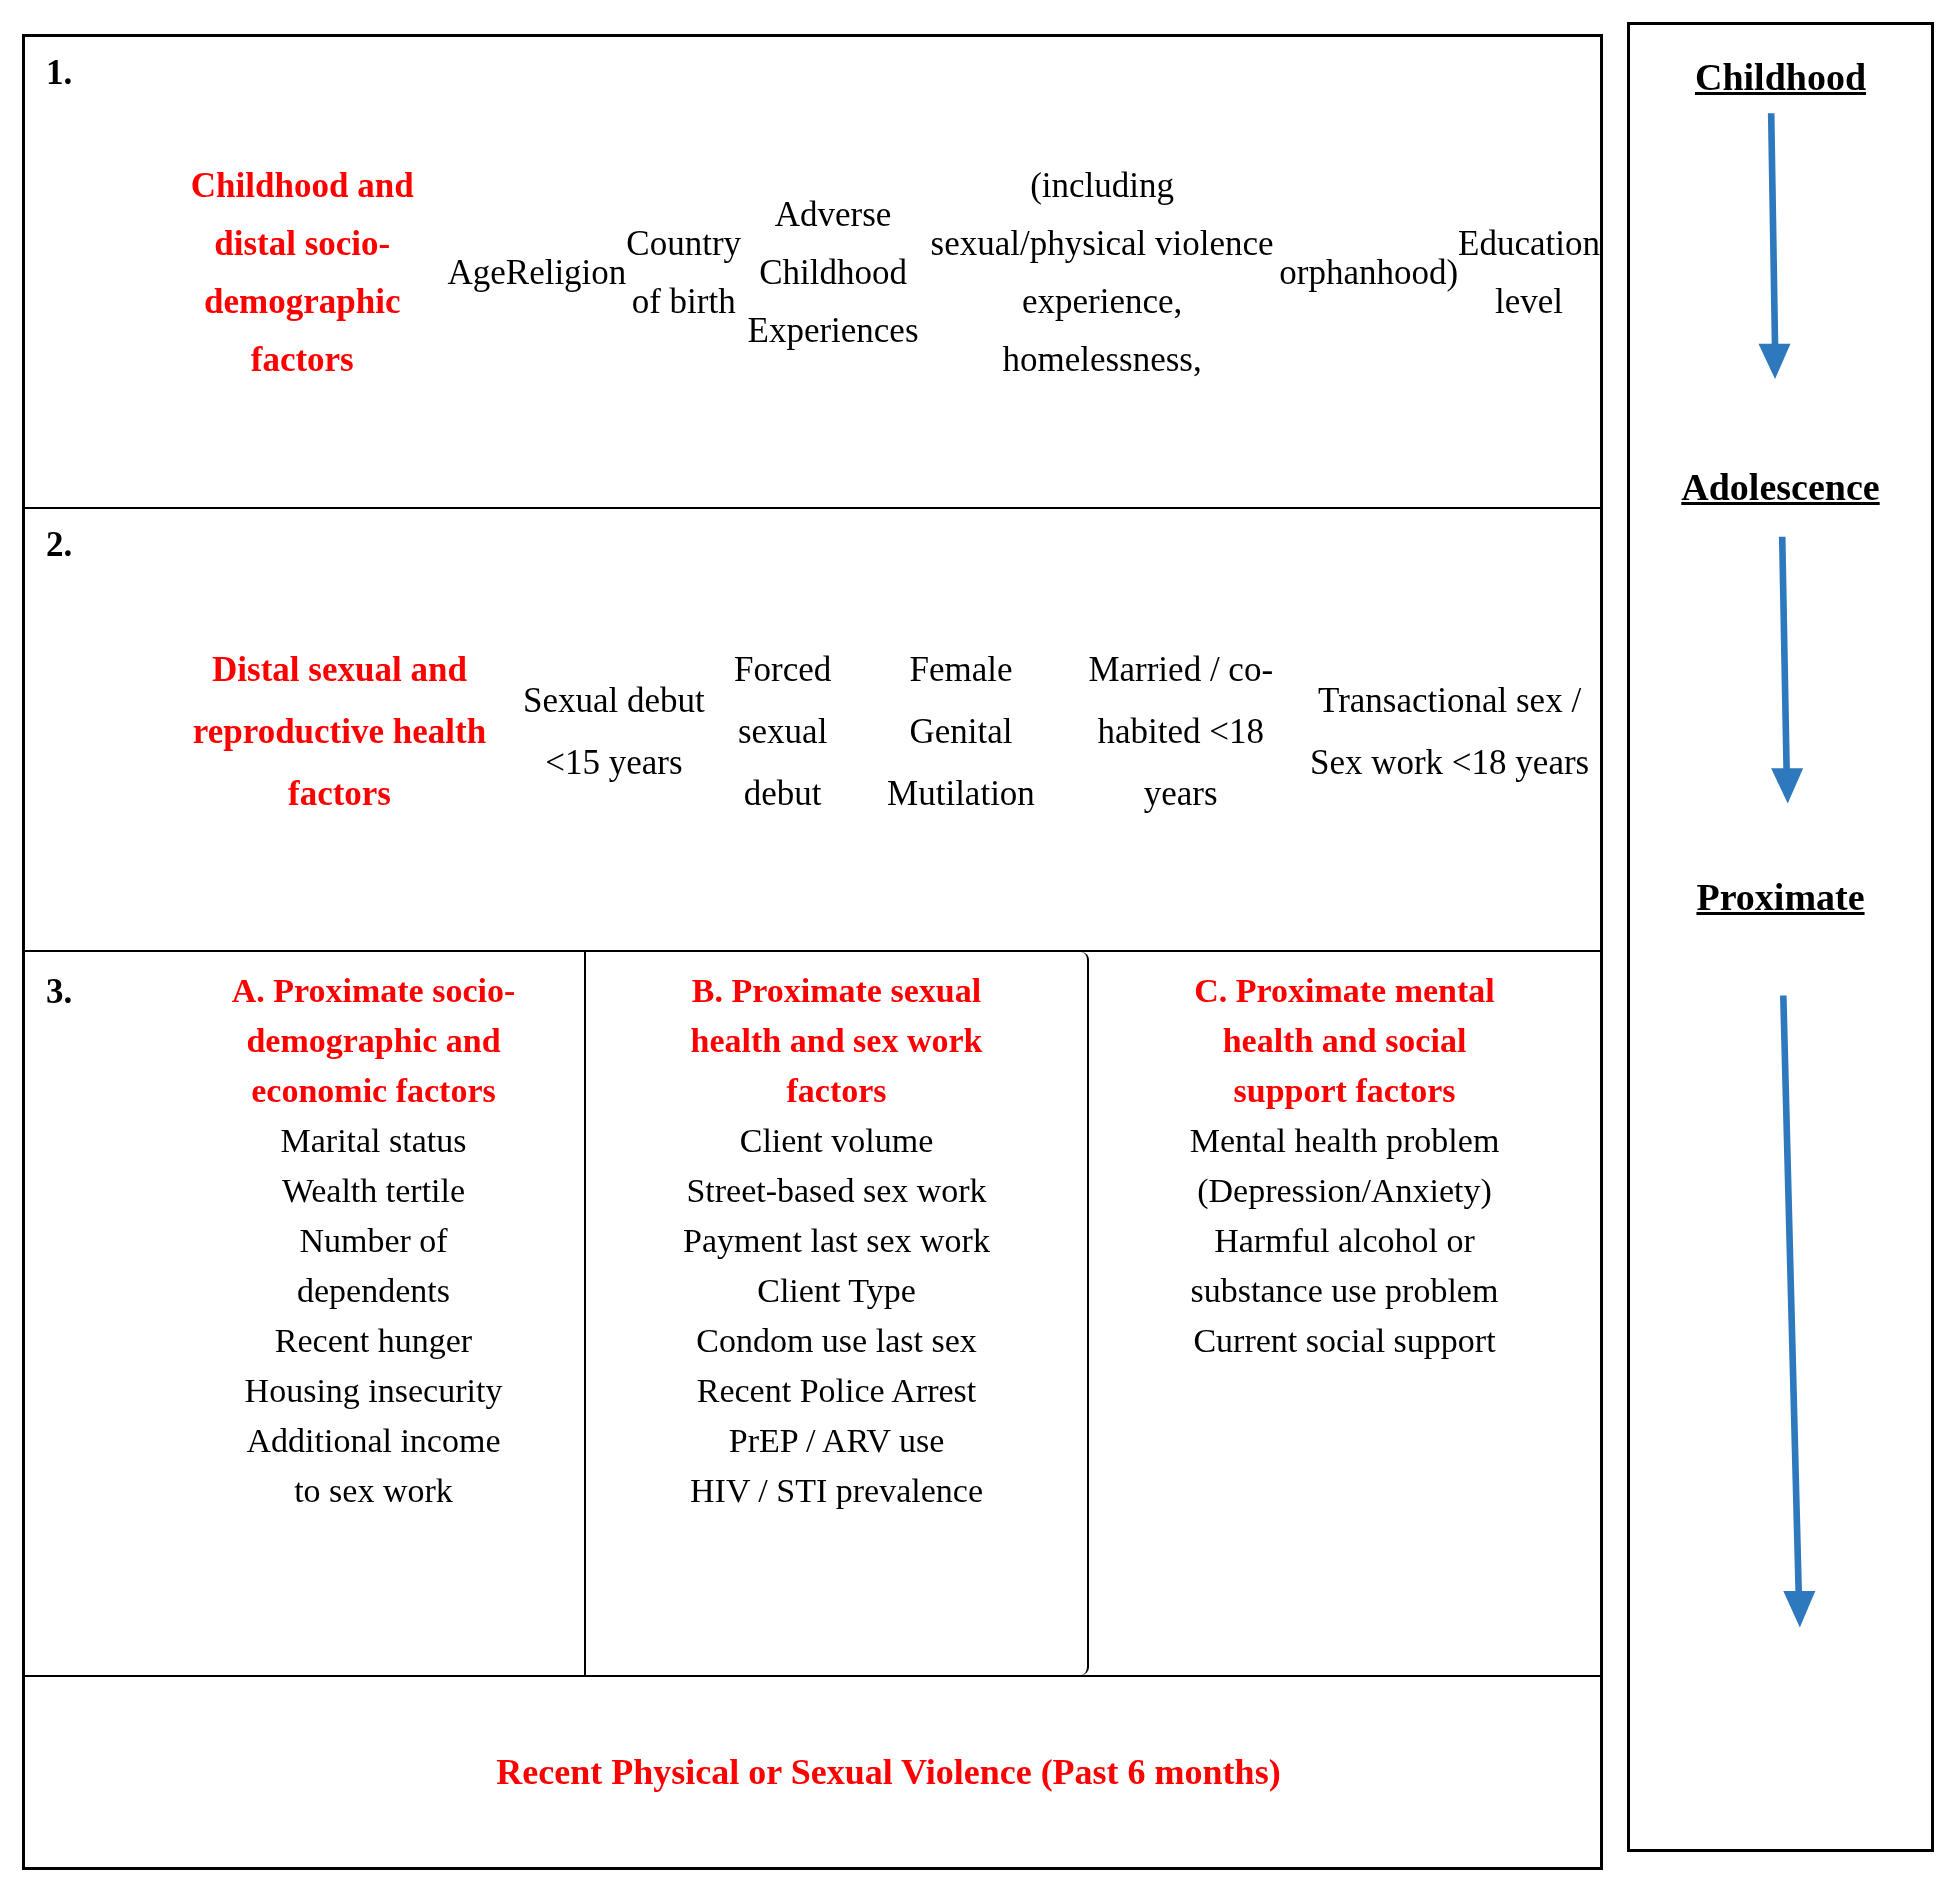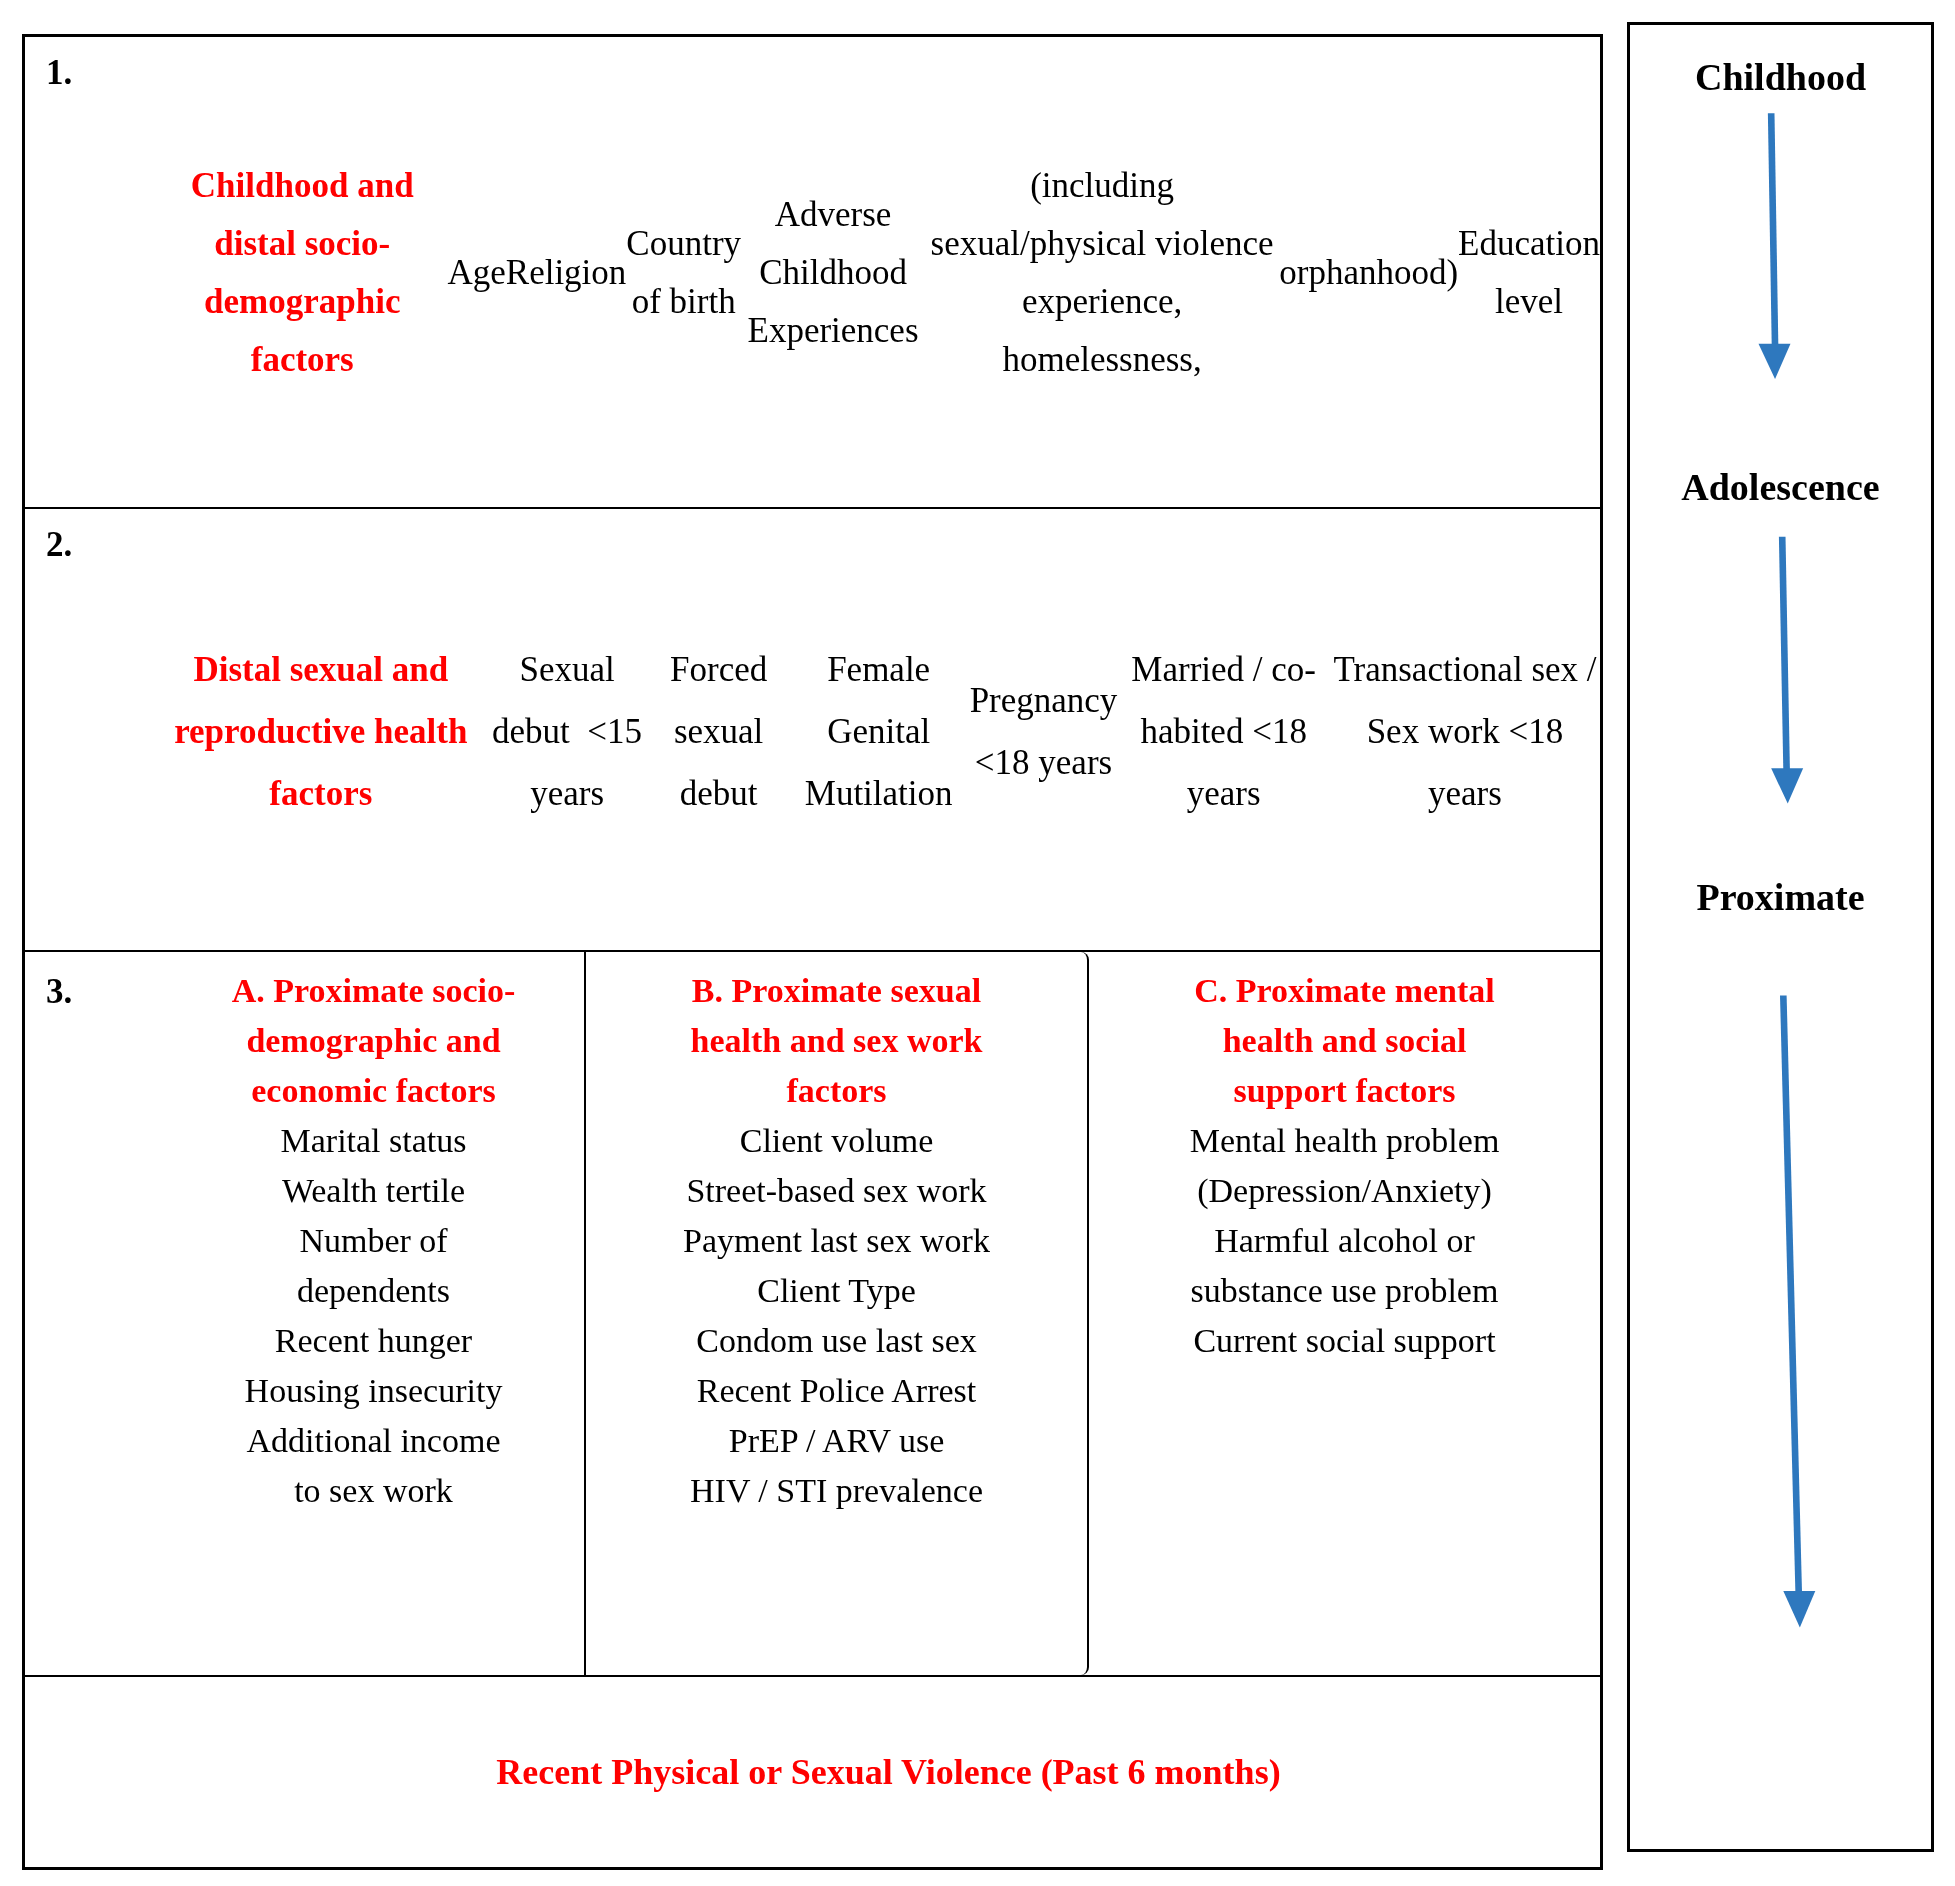--- a/index.html
+++ b/index.html
@@ -51,21 +51,21 @@
   .row4 .row-content{justify-content:center;}
   .violence-title{font-size:36px;font-weight:bold;color:#ff0000;white-space:pre-wrap;}
 
   
   .timeline{
     position:absolute;left:1627px;top:22px;width:307px;height:1830px;
     border:3.3px solid #000;box-sizing:border-box;background:#fff;
   }
   .phase{
     position:absolute;left:0;width:100%;text-align:center;
-    font-size:38px;font-weight:bold;line-height:41px;
+    font-size:38px;font-weight:bold;line-height:41px;text-decoration:underline;
   }
   .phase-childhood{top:32px;}
   .phase-adolescence{top:442px;}
   .phase-adulthood{top:852px;}
   .arrows-svg{position:absolute;left:0;top:0;width:300px;height:1823px;}
 </style>
 </head>
 <body>
 
 <div class="page">
@@ -86,21 +86,20 @@
       </div>
     </section>
 
     <section class="row row2">
       <div class="num-col">2.</div>
       <div class="row-content">
         <div class="sec-title">Distal sexual and reproductive health factors</div>
         <div class="line">Sexual debut  &lt;15 years</div>
         <div class="line">Forced sexual debut</div>
         <div class="line">Female Genital Mutilation</div>
-        <div class="line">Pregnancy &lt;18 years</div>
         <div class="line">Married / co-habited &lt;18 years</div>
         <div class="line">Transactional sex / Sex work &lt;18 years</div>
       </div>
     </section>
 
     <section class="row row3">
 
       <div class="cell cellA">
         <div class="num-col">3.</div>
         <div class="cell-content">

